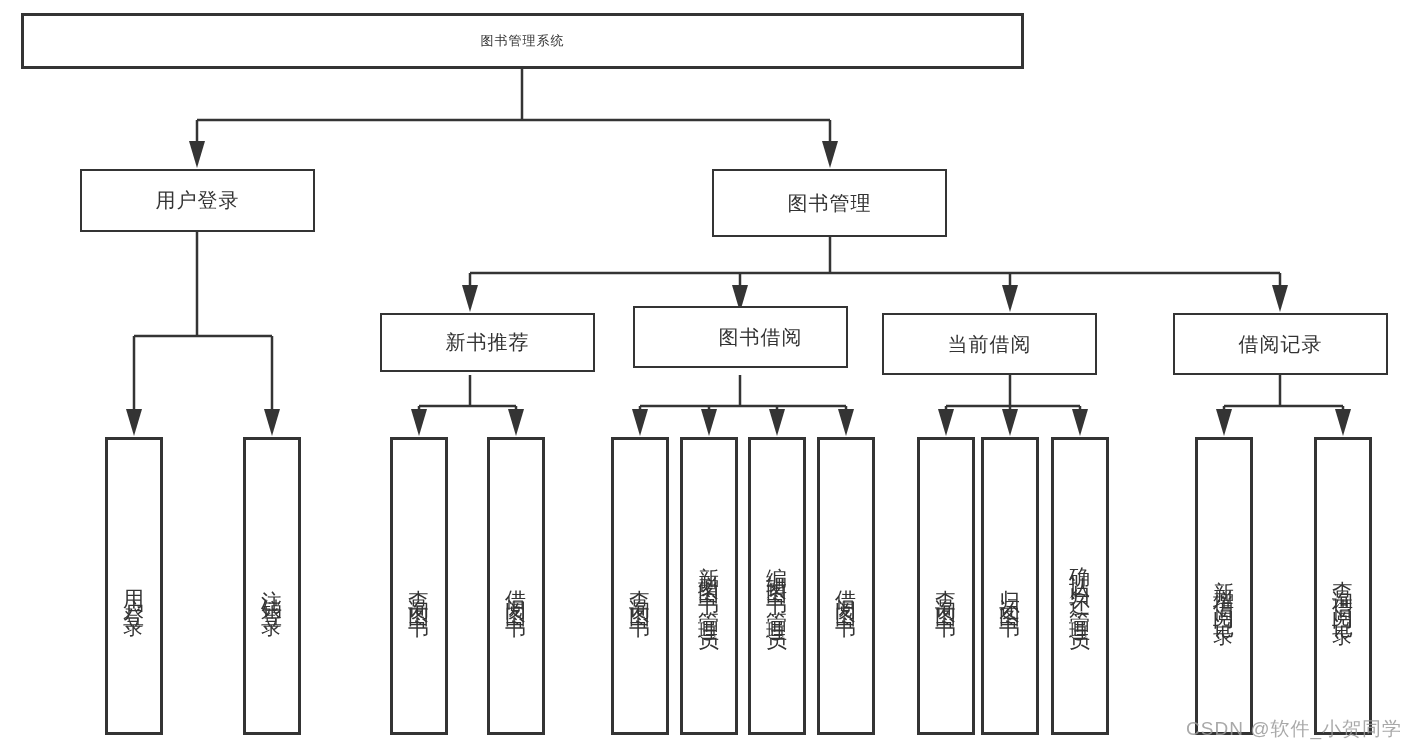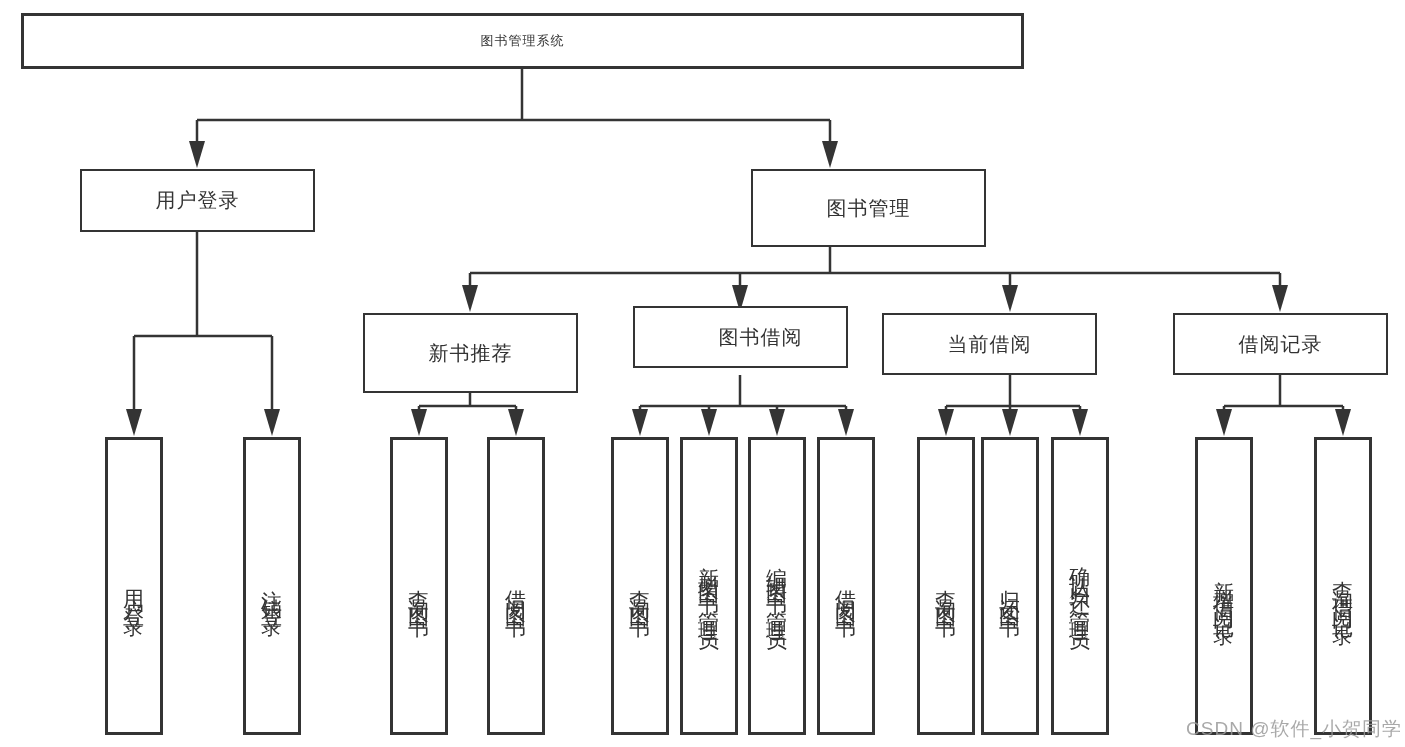--- a/index.html
+++ b/index.html
@@ -83,25 +83,25 @@
     </g>
   </svg>
 
   <div class="node h-node root-node" style="left:21px;top:13px;width:1003px;height:56px;">
     <span>图书管理系统</span>
   </div>
 
   <div class="node h-node" style="left:80px;top:169px;width:235px;height:63px;">
     <span>用户登录</span>
   </div>
-  <div class="node h-node" style="left:712px;top:169px;width:235px;height:78px;margin-left:39px;">
+  <div class="node h-node" style="left:712px;top:169px;width:235px;height:68px;">
     <span>图书管理</span>
   </div>
 
-  <div class="node h-node" style="left:363px;top:313px;width:215px;height:80px;">
+  <div class="node h-node" style="left:380px;top:313px;width:215px;height:59px;">
     <span>新书推荐</span>
   </div>
   <div class="node h-node" style="left:633px;top:306px;width:215px;height:62px;padding-left:40px;">
     <span>图书借阅</span>
   </div>
   <div class="node h-node" style="left:882px;top:313px;width:215px;height:62px;">
     <span>当前借阅</span>
   </div>
   <div class="node h-node" style="left:1173px;top:313px;width:215px;height:62px;">
     <span>借阅记录</span>

